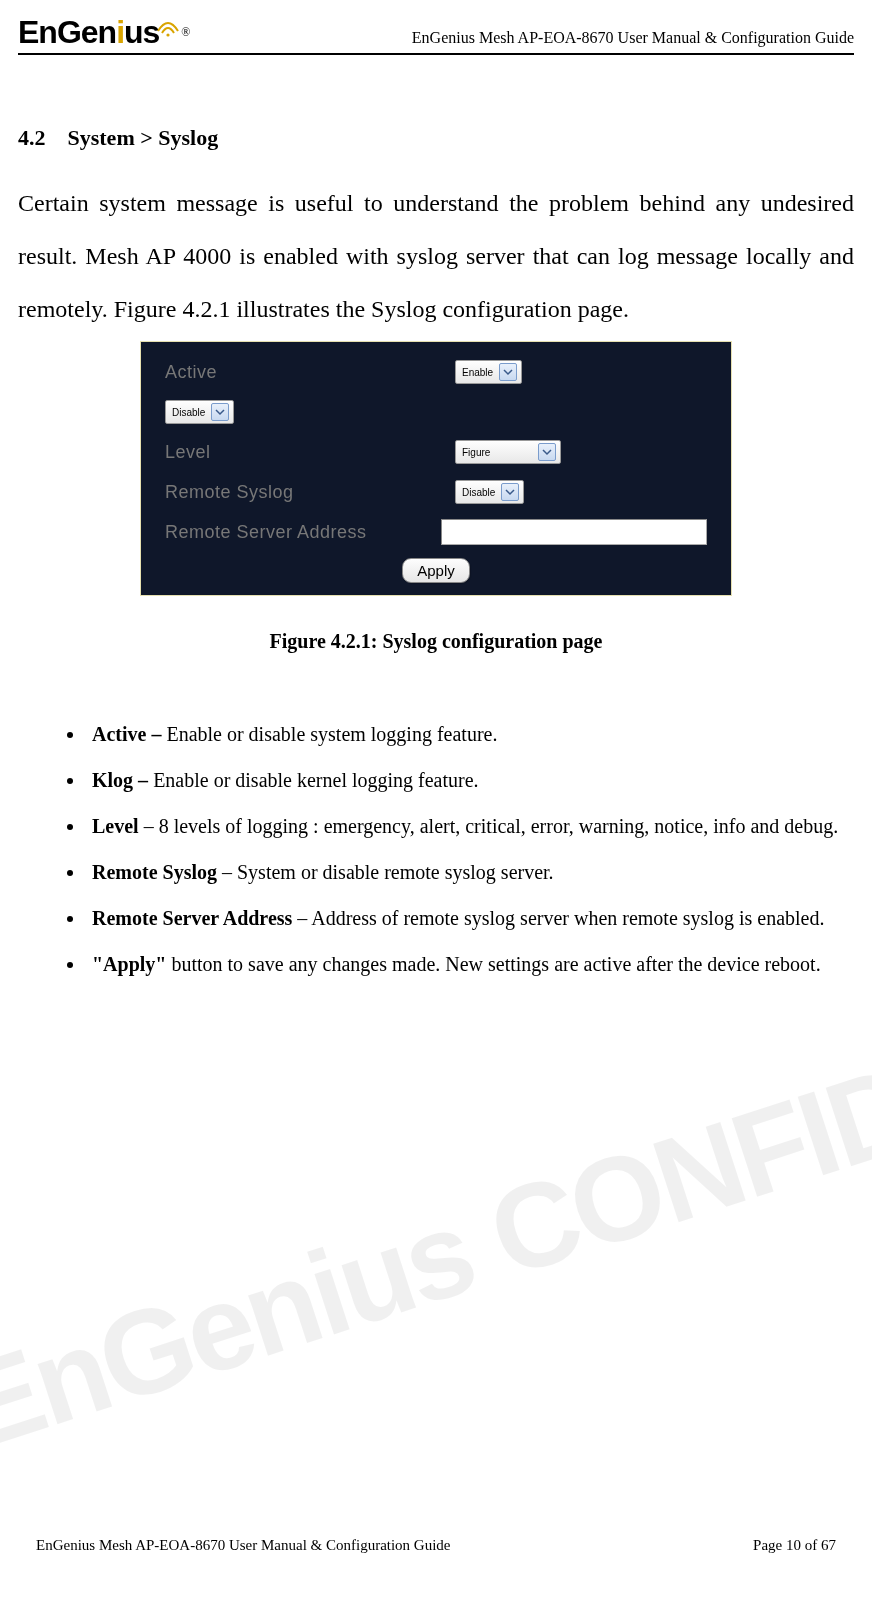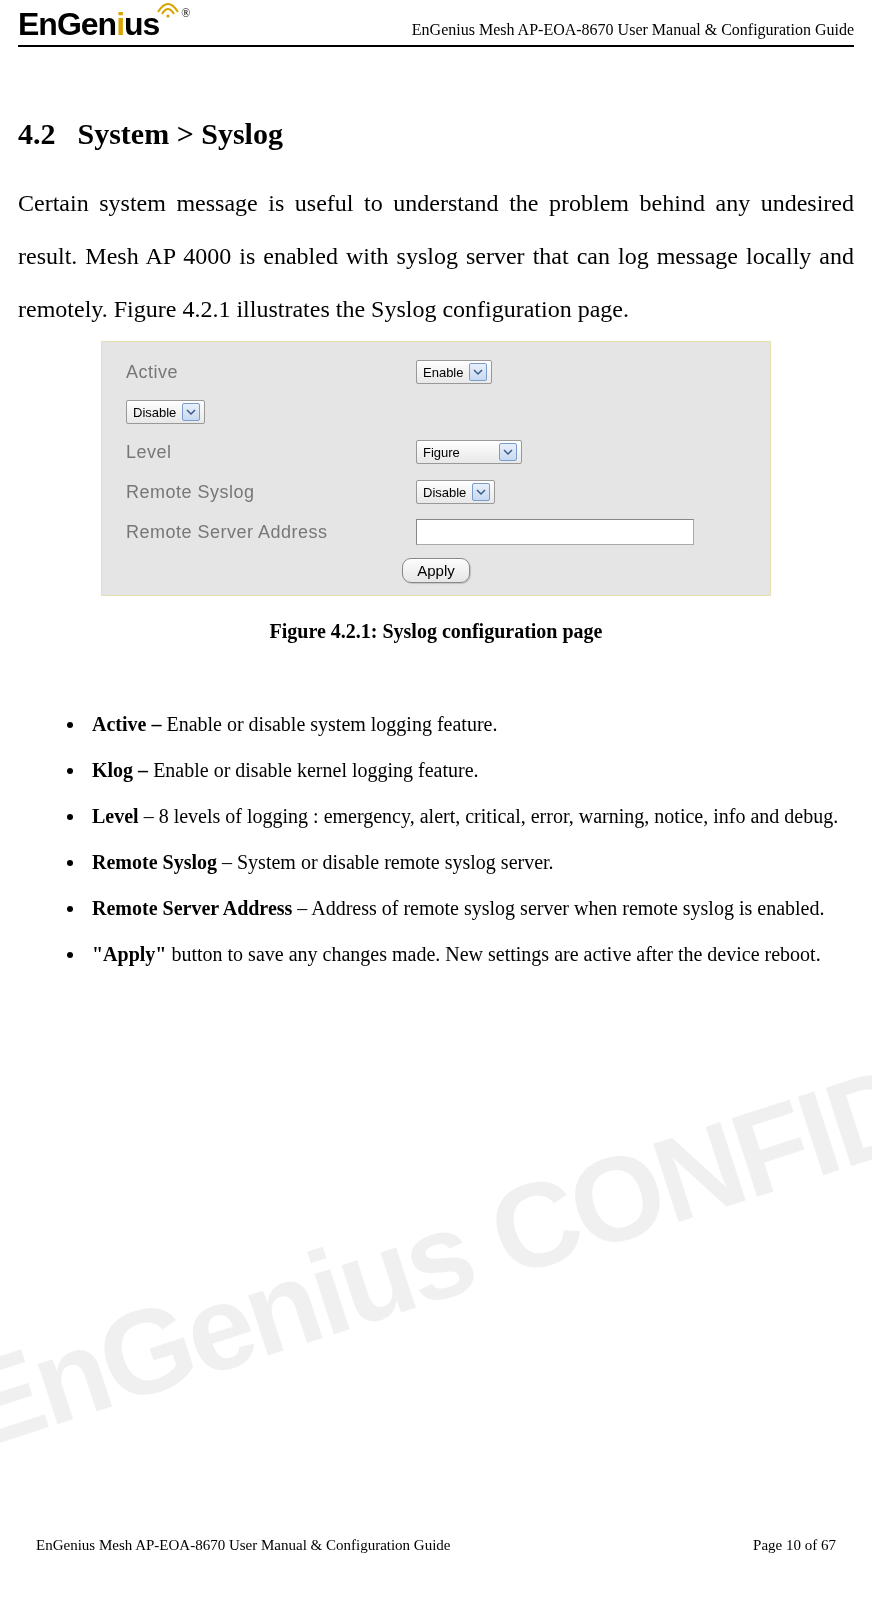--- a/index.html
+++ b/index.html
@@ -19,60 +19,61 @@
   .header {
     display: flex;
     align-items: flex-end;
     justify-content: space-between;
     border-bottom: 2px solid #000;
     padding-bottom: 2px;
     margin-bottom: 70px;
   }
   .logo {
     display: flex;
-    align-items: flex-start;
+    align-items: center;
     gap: 2px;
+    margin-top: 8px;
   }
   .logo-text {
     font-family: Arial, Helvetica, sans-serif;
     font-weight: bold;
     font-size: 32px;
     letter-spacing: -1px;
     color: #000;
   }
   .logo-i {
     color: #d9a400;
   }
   .logo-reg {
     font-size: 12px;
     vertical-align: super;
   }
   .header-title {
     font-size: 16px;
     padding-bottom: 4px;
   }
   h2.section-heading {
-    font-size: 30px;
+    font-size: 22px;
     font-weight: bold;
     margin: 0 0 26px 0;
   }
   .section-num {
     display: inline-block;
     margin-right: 22px;
   }
   .body-text {
     font-size: 24px;
     line-height: 2.2;
     text-align: justify;
     margin: 0 0 6px 0;
   }
   .config-figure {
-    width: 670px;
-    margin: 0 auto 24px auto;
-    background: #e5e5e5;
+    width: 592px;
+    margin: 0 auto 34px auto;
+    background: #0f172a;
     border: 1px solid #e6e0b0;
     padding: 10px 24px 12px 24px;
   }
   .config-row {
     display: flex;
     align-items: center;
     min-height: 40px;
   }
   .config-label {
     width: 290px;
@@ -81,21 +82,21 @@
     color: #777;
     letter-spacing: 0.5px;
   }
   .select-box {
     display: inline-flex;
     align-items: center;
     background: linear-gradient(#fefefe, #e8e8e8);
     border: 1px solid #999;
     border-radius: 2px;
     font-family: Arial, sans-serif;
-    font-size: 13px;
+    font-size: 10px;
     padding: 2px 4px 2px 6px;
     color: #000;
     box-shadow: inset 0 1px 0 #fff;
   }
   .select-box.level { min-width: 106px; }
   .select-caret {
     display: inline-flex;
     align-items: center;
     justify-content: center;
     width: 18px;

